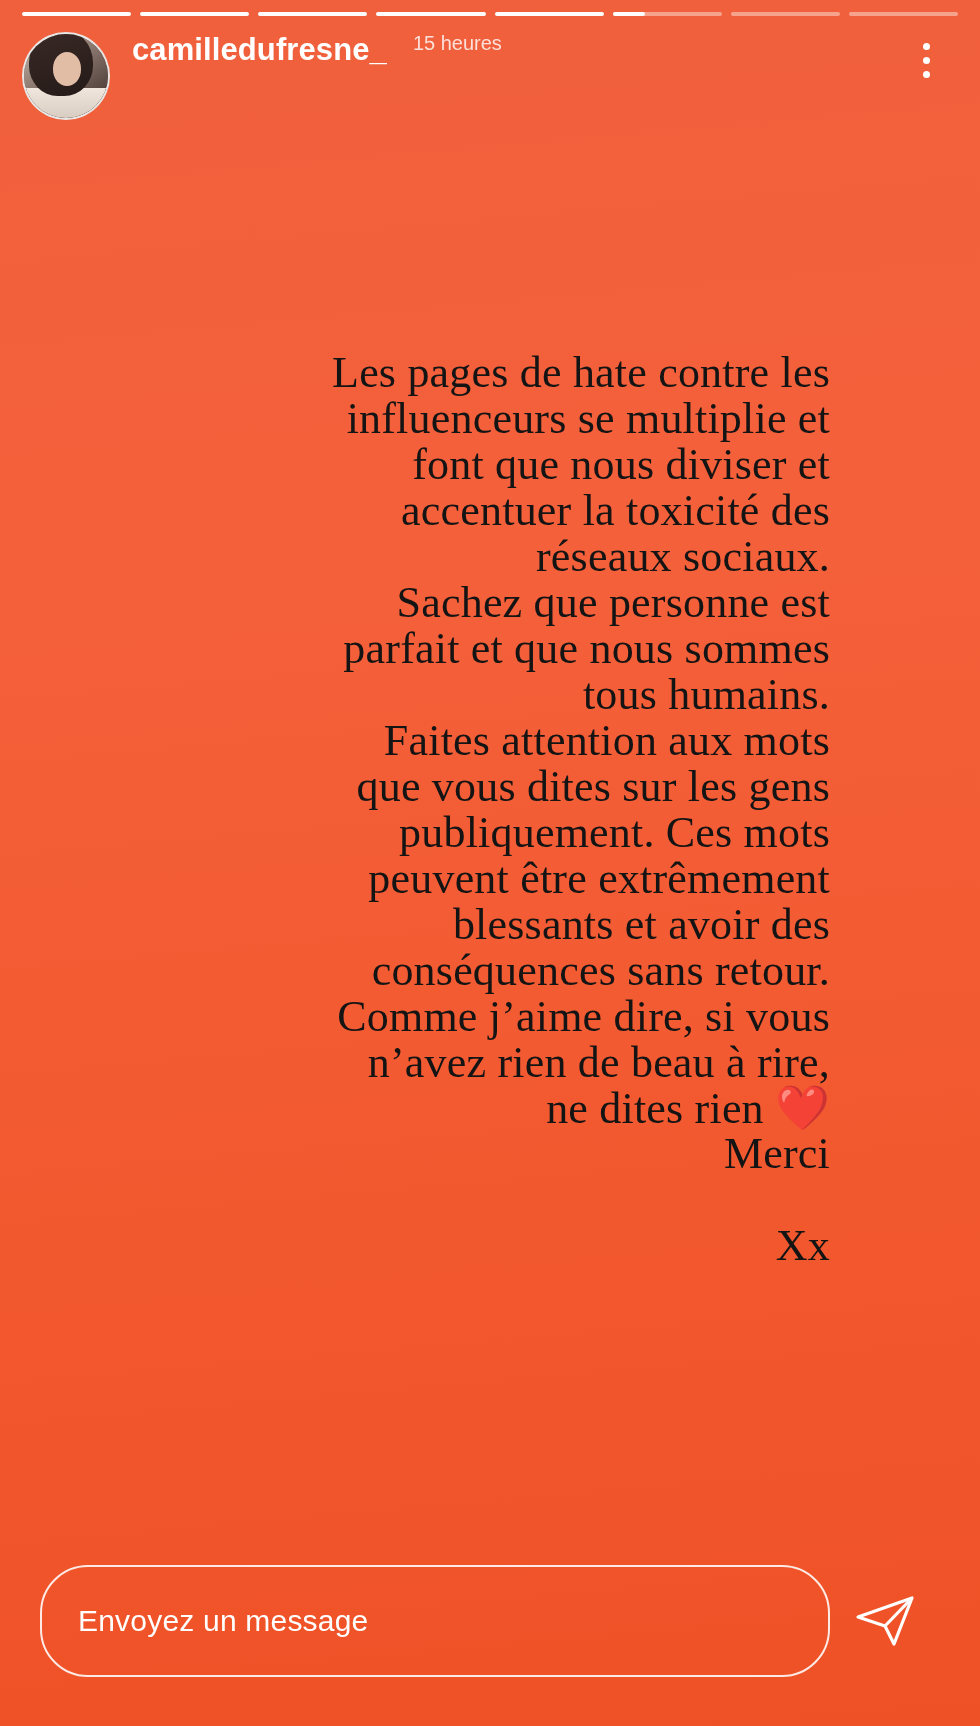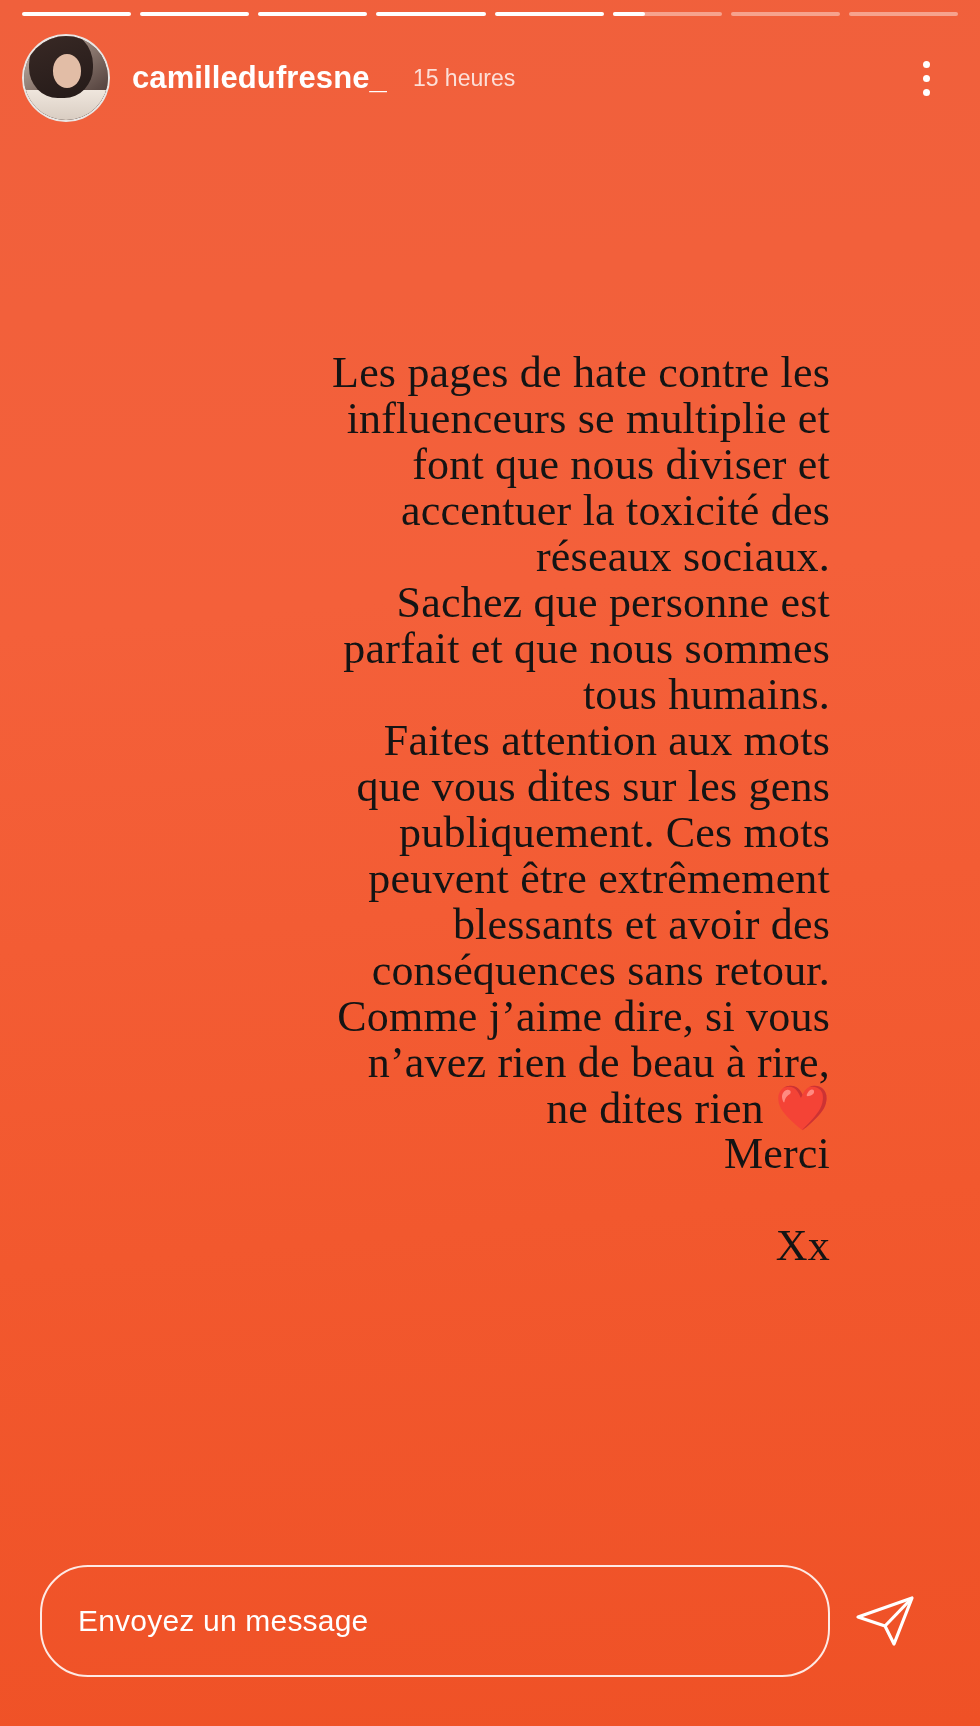--- a/index.html
+++ b/index.html
@@ -56,21 +56,21 @@
   }
 
   
   .header {
     position: absolute;
     top: 32px;
     left: 22px;
     right: 32px;
     height: 92px;
     display: flex;
-    align-items: center;
+    align-items: flex-start;
   }
   .avatar {
     width: 84px;
     height: 84px;
     border-radius: 50%;
     overflow: hidden;
     border: 2px solid rgba(255,255,255,0.85);
     flex: none;
     position: relative;
     background: #6b5c55;
@@ -113,21 +113,21 @@
     margin-left: 22px;
     color: #ffffff;
     font-size: 31px;
     font-weight: bold;
     letter-spacing: 0.1px;
     white-space: nowrap;
   }
   .timestamp {
     margin-left: 26px;
     color: rgba(255,255,255,0.80);
-    font-size: 23px;
+    font-size: 20px;
     white-space: nowrap;
   }
   .menu-button {
     margin-left: auto;
     width: 44px;
     height: 56px;
     display: flex;
     flex-direction: column;
     align-items: center;
     justify-content: center;

